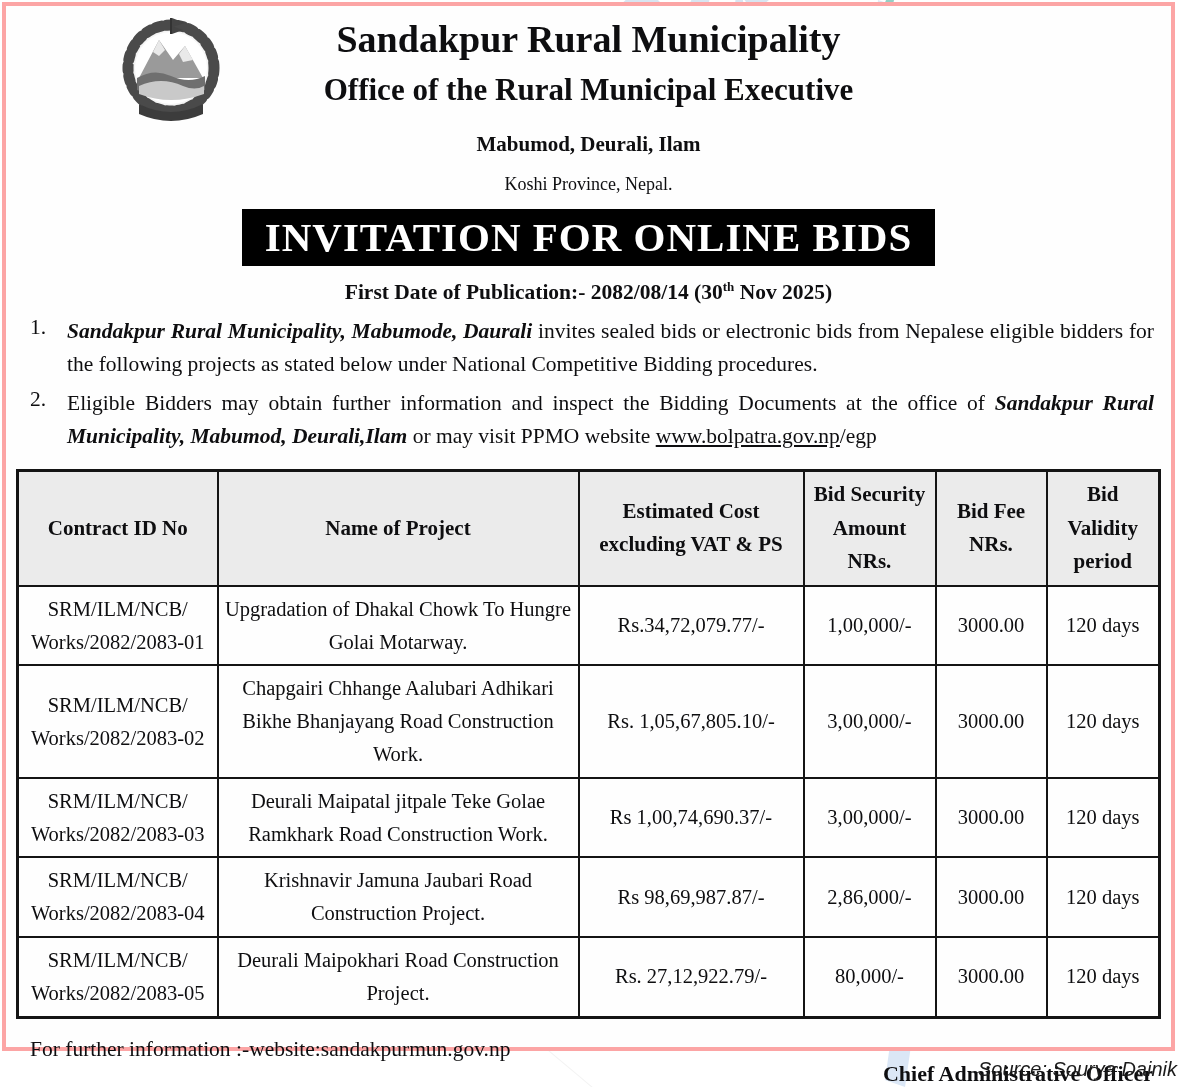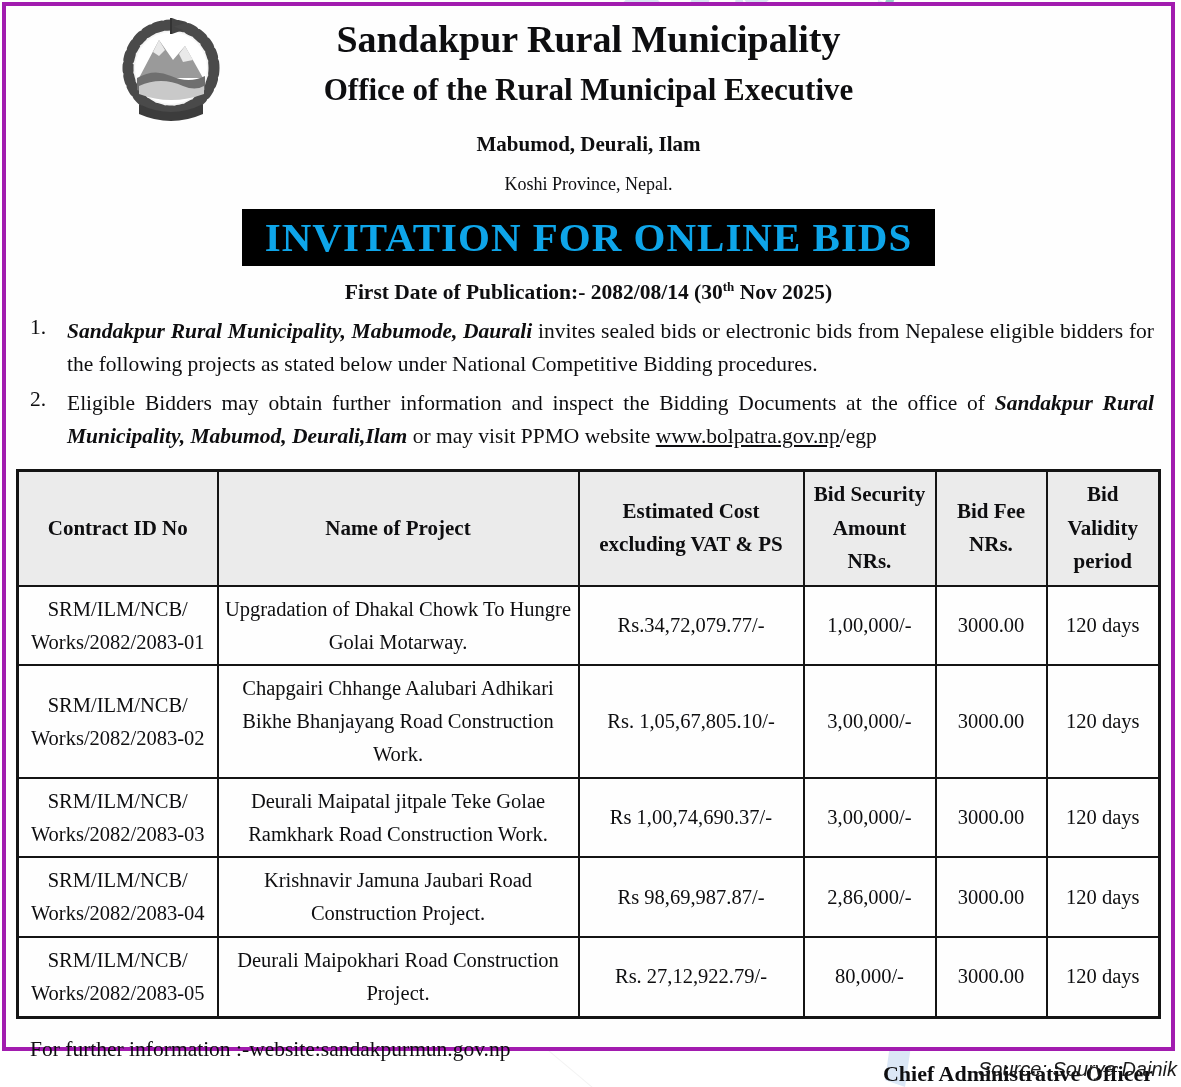--- a/index.html
+++ b/index.html
@@ -8,21 +8,21 @@
     width:1181px;height:1087px;
     background:#ffffff;
     overflow:hidden;
     font-family:"Liberation Serif", serif;
     color:#0e0e10;
   }
   
   .doc{
     position:absolute;left:2px;top:2px;
     width:1165px;height:1041px;
-    border:4px solid #a21caf;
+    border:4px solid #fca5a5;
     background:#fefefe;
     z-index:2;
   }
   
   .wm-layer{position:absolute;inset:0;z-index:1;pointer-events:none;}
   .wm-text{
     position:absolute;left:130px;top:330px;
     font-family:"Liberation Sans", sans-serif;
     font-size:170px;font-weight:bold;font-style:italic;
     color:rgba(125,170,210,0.30);
@@ -133,21 +133,21 @@
         <polygon points="63,2 76,7 63,11" fill="#444"></polygon>
         <polygon points="63,10 74,14 63,18" fill="#444"></polygon>
         <path d="M30,88 Q62,104 94,88 L94,98 Q62,112 30,98 Z" fill="#3c3c3c"></path>
       </svg>
       <div class="title">Sandakpur Rural Municipality</div>
       <div class="subtitle">Office of the Rural Municipal Executive</div>
       <div class="addr">Mabumod, Deurali, Ilam</div>
       <div class="addr2">Koshi Province, Nepal.</div>
     </div>
 
-    <div class="banner" style="background:#000000;color:#0ea5e9;">
+    <div class="banner" style="background:#000000;color:#ffffff;">
       <span>INVITATION FOR ONLINE BIDS</span>
     </div>
 
     <div class="pubdate"><span>First Date of Publication:- 2082/08/14 (30</span><sup>th</sup><span> Nov 2025)</span></div>
 
     <div class="paras">
       <div class="para">
         <div class="num">1.</div>
         <div class="ptext"><span class="bi">Sandakpur Rural Municipality, Mabumode, Daurali</span><span> invites sealed bids or electronic bids from Nepalese eligible bidders for the following projects as stated below under National Competitive Bidding procedures.</span></div>
       </div>

